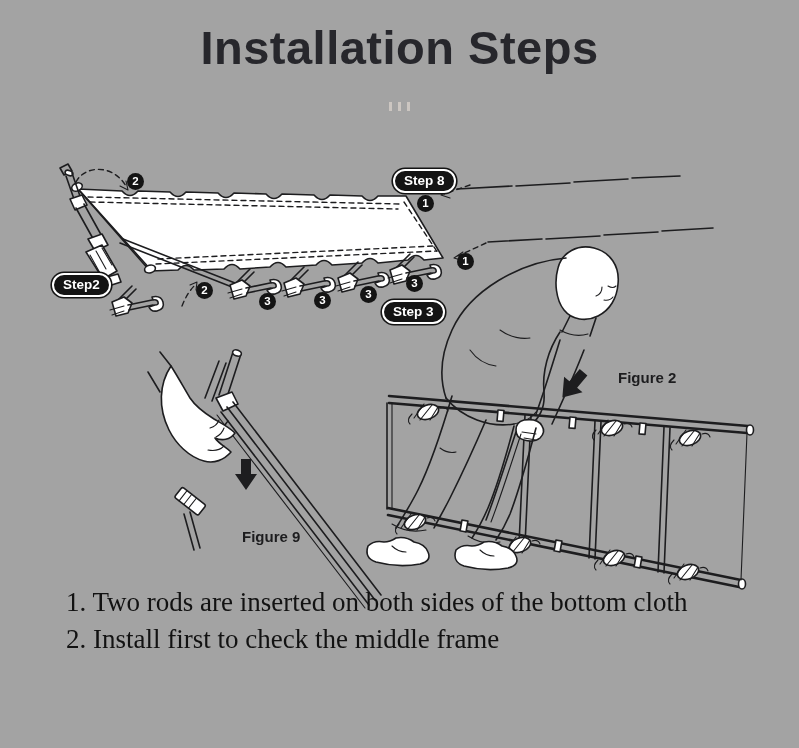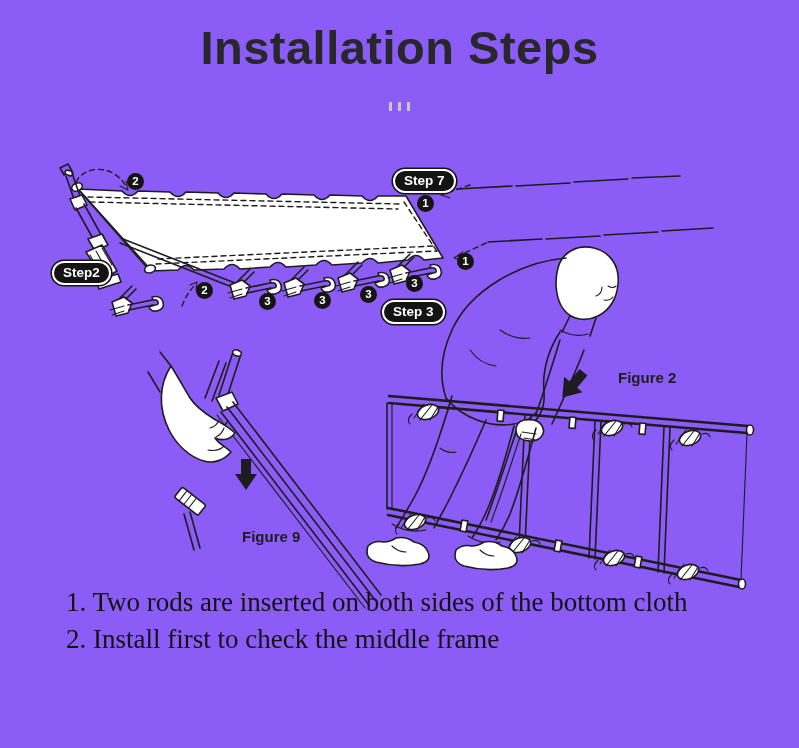--- a/index.html
+++ b/index.html
@@ -1,16 +1,16 @@
 <!DOCTYPE html>
 <html style="--title: #27272c; --ink: #1d1d1f; --divider: #ccc6c1; --badge_bg: #141414; --badge_text: #ffffff;"><head>
 <meta charset="utf-8">
 <style>
   html,body{margin:0;padding:0;background:#ffffff;}
-  .page{position:relative;width:799px;height:748px;background:#8b5cf6;overflow:hidden;
+  .page{position:relative;width:799px;height:748px;background:#a3a3a3;overflow:hidden;
         font-family:"Liberation Sans",sans-serif;}
   .title{position:absolute;top:20px;left:0;width:100%;margin:0;text-align:center;
          font-size:47px;font-weight:700;letter-spacing:.5px;color:var(--title,#27272c);}
   .divider{position:absolute;top:102px;left:0;width:100%;display:flex;justify-content:center;gap:6px;}
   .divider span{display:block;width:3px;height:9px;background:var(--divider,#ccc6c1);}
   svg.diagram{position:absolute;left:0;top:0;}
   .ln{fill:none;stroke:var(--ink,#1d1d1f);stroke-width:1.6;stroke-linecap:round;stroke-linejoin:round;}
   .ln2{stroke-width:2.6;}
   .thin{stroke-width:1.1;}
   .dash{stroke-dasharray:5 4;stroke-width:1.4;}
@@ -202,22 +202,22 @@
       <path class="ln fillw" d="M368,546 q-4,12 8,16 q22,6 44,2 q12,-3 8,-12 q-3,-8 -14,-10
                q-8,-6 -18,-4 q-6,4 -12,4 q-10,-2 -16,4 Z"></path>
       <path class="ln thin" d="M392,546 q6,6 14,6"></path>
       <path class="ln fillw" d="M456,550 q-4,12 8,16 q22,6 44,2 q12,-3 8,-12 q-3,-8 -14,-10
                q-8,-6 -18,-4 q-6,4 -12,4 q-10,-2 -16,4 Z"></path>
       <path class="ln thin" d="M480,550 q6,6 14,6"></path>
       <path class="fillb" transform="translate(572,386) rotate(40)" d="M-5,-18 h10 v16 h7 l-12,17 l-12,-17 h7 Z"></path>
     </g>
   </svg>
 
-  <div class="step-badge" style="left:393px;top:169px;">Step 7</div>
-  <div class="step-badge" style="left:52px;top:261px;">Step2</div>
+  <div class="step-badge" style="left:393px;top:169px;">Step 8</div>
+  <div class="step-badge" style="left:52px;top:273px;">Step2</div>
   <div class="step-badge" style="left:382px;top:300px;text-align:center;">Step 3</div>
 
   <div class="marker" style="left:127px;top:173px;">2</div>
   <div class="marker" style="left:417px;top:195px;">1</div>
   <div class="marker" style="left:457px;top:253px;">1</div>
   <div class="marker" style="left:196px;top:282px;">2</div>
   <div class="marker" style="left:259px;top:293px;">3</div>
   <div class="marker" style="left:314px;top:292px;">3</div>
   <div class="marker" style="left:360px;top:286px;">3</div>
   <div class="marker" style="left:406px;top:275px;">3</div>

